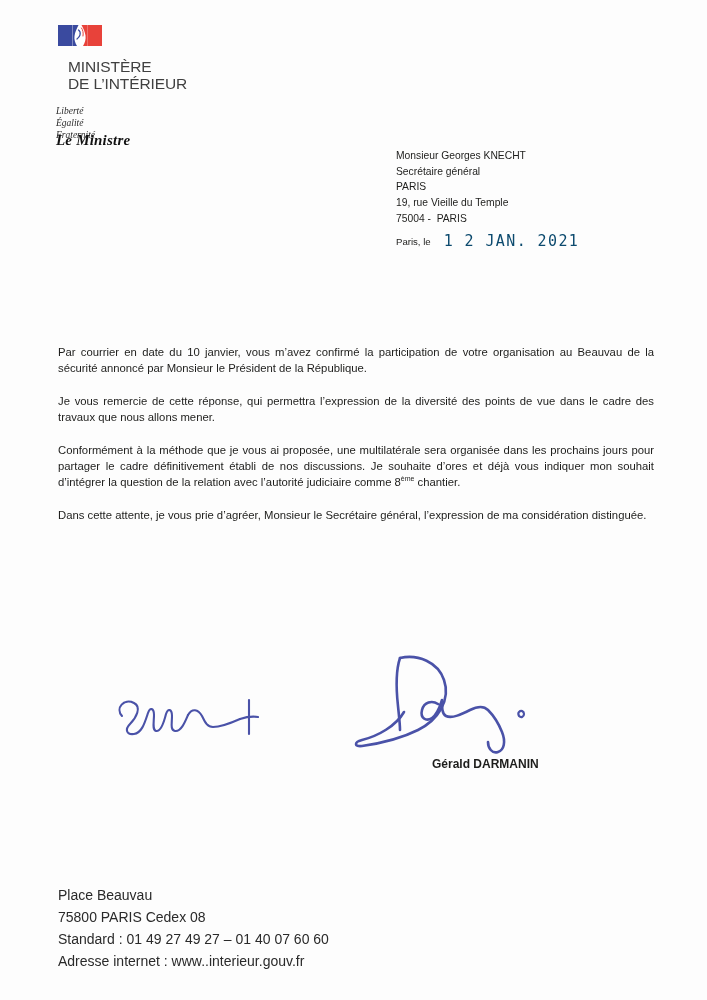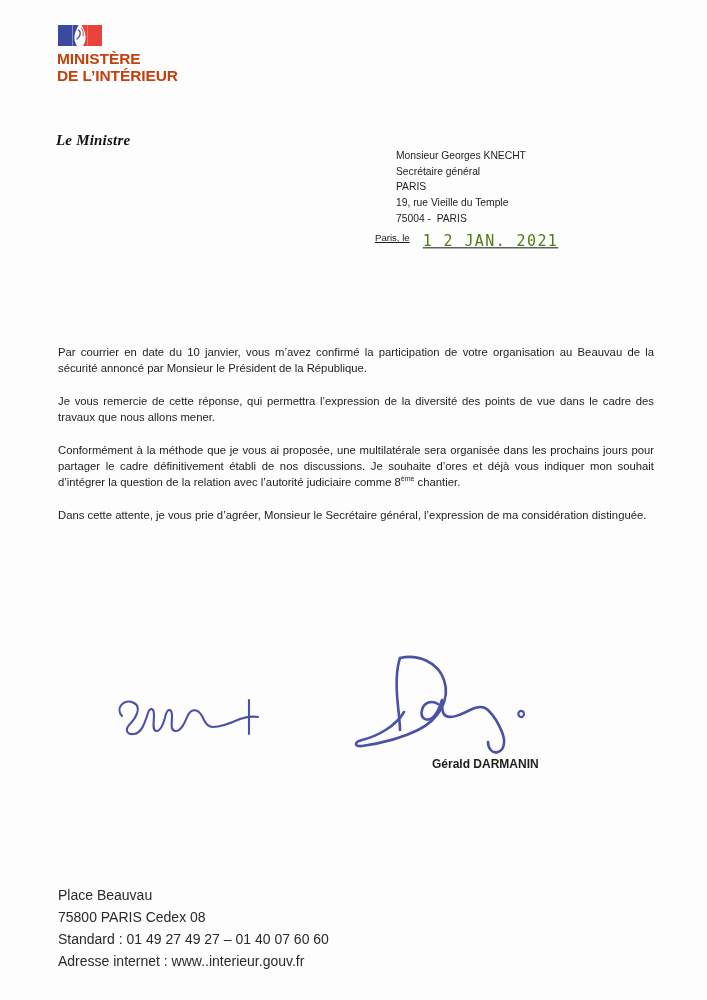--- a/index.html
+++ b/index.html
@@ -33,26 +33,26 @@
   }
   .flag-logo {
     display: block;
     width: 44px;
     height: 21px;
     margin-left: 2px;
     margin-bottom: 4px;
   }
   .ministry-name {
     font-family: "Liberation Sans", sans-serif;
-    font-weight: bold;
+    font-weight: normal;
     font-size: 15.5px;
     line-height: 1.12;
     letter-spacing: -0.1px;
-    color: #c2410c;
-    margin: 1px;
+    color: #404040;
+    margin: 12px;
     white-space: pre-line;
   }
   .motto {
     margin-top: 5px;
     font-family: "Liberation Serif", serif;
     font-style: italic;
     font-size: 9.5px;
     line-height: 1.28;
     color: #2b2b2b;
   }
@@ -78,36 +78,35 @@
     top: 148px;
     font-size: 10.3px;
     line-height: 1.52;
     color: #1d1d1b;
   }
   .recipient div { white-space: pre; }
 
   
   .dateline {
     position: absolute;
-    left: 375px;
+    left: 396px;
     top: 232px;
     display: flex;
-    align-items: flex-start;
-    text-decoration: underline;
+    align-items: center;
   }
   .dateline-label {
     font-size: 9.6px;
     color: #1d1d1b;
   }
   .dateline-stamp {
     margin-left: 13px;
     font-family: "DejaVu Sans Mono", monospace;
     font-size: 15px;
     letter-spacing: 1.4px;
-    color: #4d7c0f;
+    color: #0c4a6e;
     transform: scaleY(1.05);
   }
 
   
   .body-block {
     position: absolute;
     left: 58px;
     top: 344px;
     width: 596px;
   }
@@ -175,20 +174,25 @@
       <rect x="0" y="0" width="29" height="42" fill="#3a4a9f"></rect>
       <rect x="29" y="0" width="30" height="42" fill="#ffffff"></rect>
       <rect x="59" y="0" width="29" height="42" fill="#e8423a"></rect>
       <path d="M29 0 L41 0 C37 8 34 15 33 22 C32 29 34 35 38 42 L29 42 Z" fill="#3a4a9f"></path>
       <path d="M59 0 L47 0 C51 7 54 14 55 21 C56 29 54 35 50 42 L59 42 Z" fill="#e8423a"></path>
       <path d="M41 10 C44 12 45 16 44 20 C43 24 40 26 38 28" stroke="#3a4a9f" stroke-width="2.4" fill="none" stroke-linecap="round"></path>
       <path d="M47 6 C50 10 51 16 50 22" stroke="#e8423a" stroke-width="2" fill="none" stroke-linecap="round"></path>
     </svg>
     <div class="ministry-name">MINISTÈRE
 DE L’INTÉRIEUR</div>
+    <div class="motto">
+      <span>Liberté</span>
+      <span>Égalité</span>
+      <span>Fraternité</span>
+    </div>
   </div>
 
   <div class="minister-title">Le Ministre</div>
 
   <div class="recipient">
     <div>Monsieur Georges KNECHT</div>
     <div>Secrétaire général</div>
     <div>PARIS</div>
     <div>19, rue Vieille du Temple</div>
     <div>75004 -  PARIS</div>

